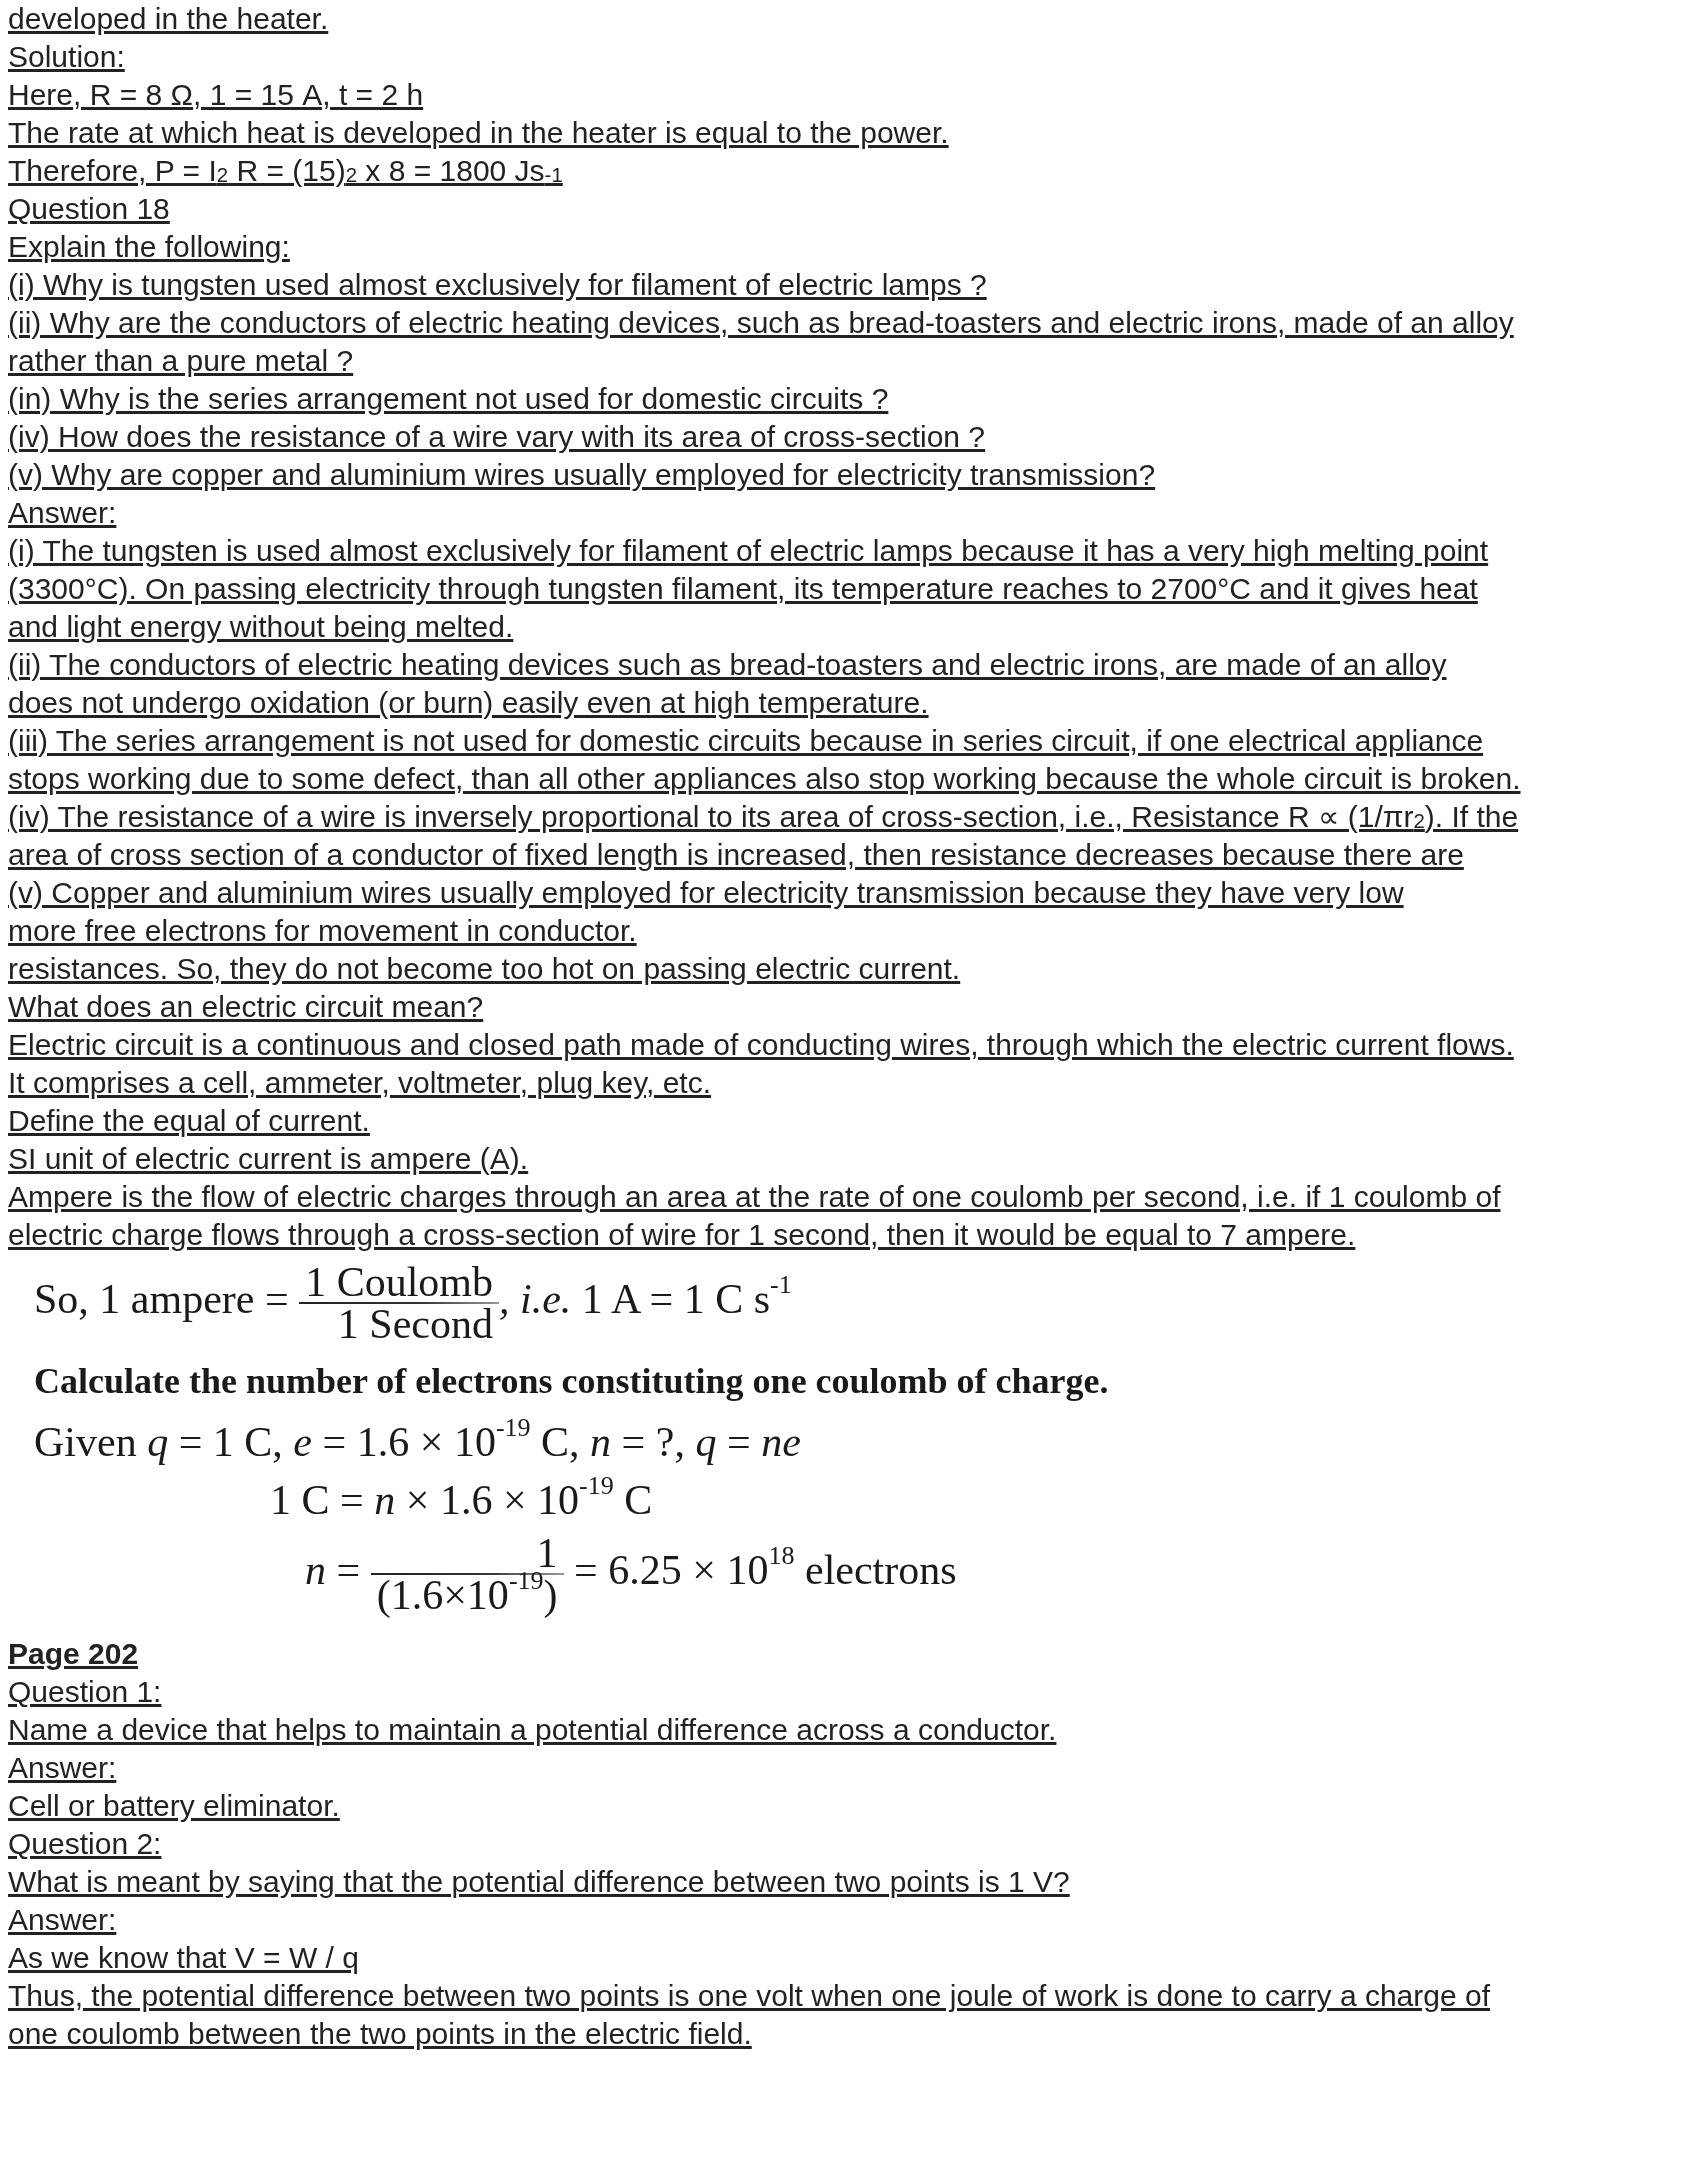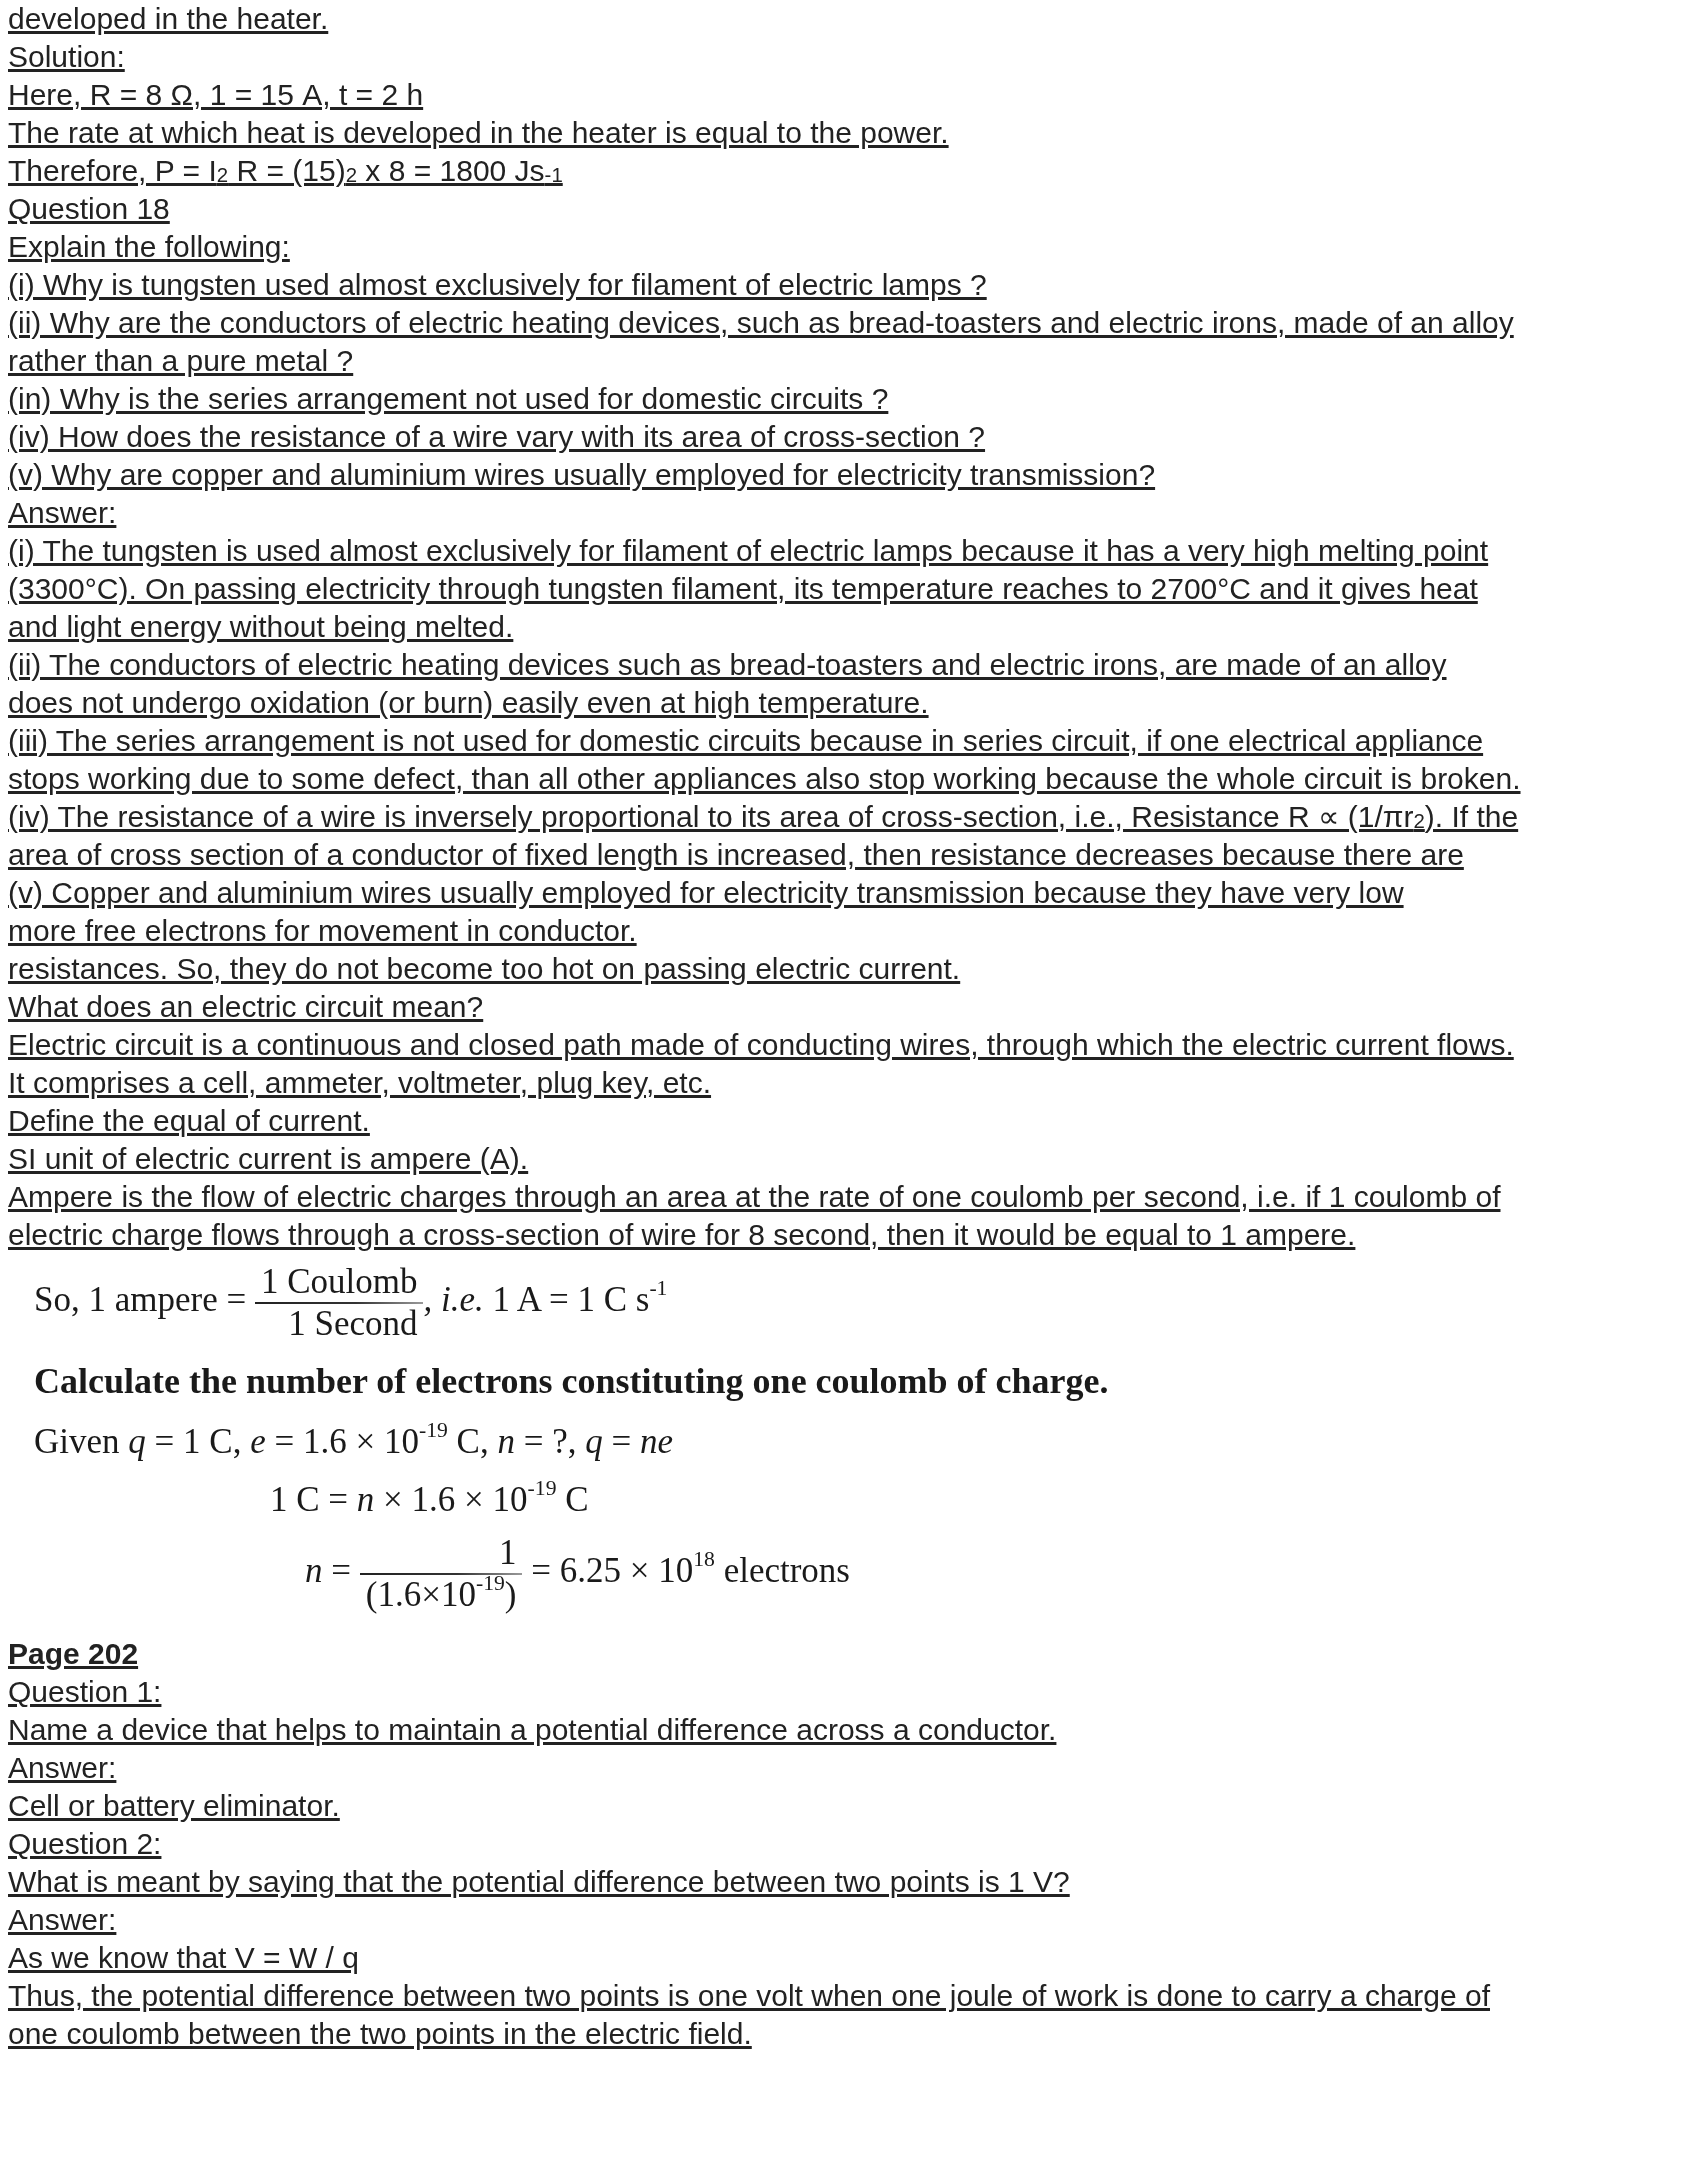--- a/index.html
+++ b/index.html
@@ -9,21 +9,21 @@
     font-family: "Liberation Sans", sans-serif;
     font-size: 30px; line-height: 38px; color: #222222;
   }
   .line { white-space: nowrap; height: 38px; text-decoration: underline; }
   .bold { font-weight: bold; }
   .sub { font-size: 0.68em; vertical-align: -0.05em; }
   .math {
     position: relative; height: 381px;
     font-family: "Liberation Serif", serif; color: #1a1a1a;
   }
-  .math .row { position: absolute; white-space: nowrap; font-size: 35px; line-height: 40px; }
+  .math .row { position: absolute; white-space: nowrap; font-size: 42px; line-height: 40px; }
   .math i { font-style: italic; }
   .math sup { font-size: 0.62em; vertical-align: 0.75em; line-height: 0; }
   .frac { display: inline-block; vertical-align: middle; text-align: right; position: relative; }
   .frac .num, .frac .den { display: block; line-height: 40px; padding: 0 6px; }
   .frac .bar { display: block; height: 2px; background: linear-gradient(90deg,#222 0%,#333 60%,#999 100%); }
   .calc { font-weight: bold; font-size: 36px !important; }
 </style>
 </head>
 <body>
 
@@ -65,21 +65,21 @@
     <div class="line">resistances. So, they do not become too hot on passing electric current.</div>
   </div>
 
   <div>
     <div class="line">What does an electric circuit mean?</div>
     <div class="line">Electric circuit is a continuous and closed path made of conducting wires, through which the electric current flows.</div>
     <div class="line">It comprises a cell, ammeter, voltmeter, plug key, etc.</div>
     <div class="line">Define the equal of current.</div>
     <div class="line">SI unit of electric current is ampere (A).</div>
     <div class="line">Ampere is the flow of electric charges through an area at the rate of one coulomb per second, i.e. if 1 coulomb of</div>
-    <div class="line">electric charge flows through a cross-section of wire for 8 second, then it would be equal to 1 ampere.</div>
+    <div class="line">electric charge flows through a cross-section of wire for 1 second, then it would be equal to 7 ampere.</div>
   </div>
 
   <div class="math">
     <div class="row" style="left:26px; top:8px;">
       <span>So, 1 ampere = </span>
       <span class="frac">
         <span class="num">1 Coulomb</span>
         <span class="bar"></span>
         <span class="den">1 Second</span>
       </span><i>, i.e.</i><span> 1 A = 1 C s</span><sup>-1</sup>

